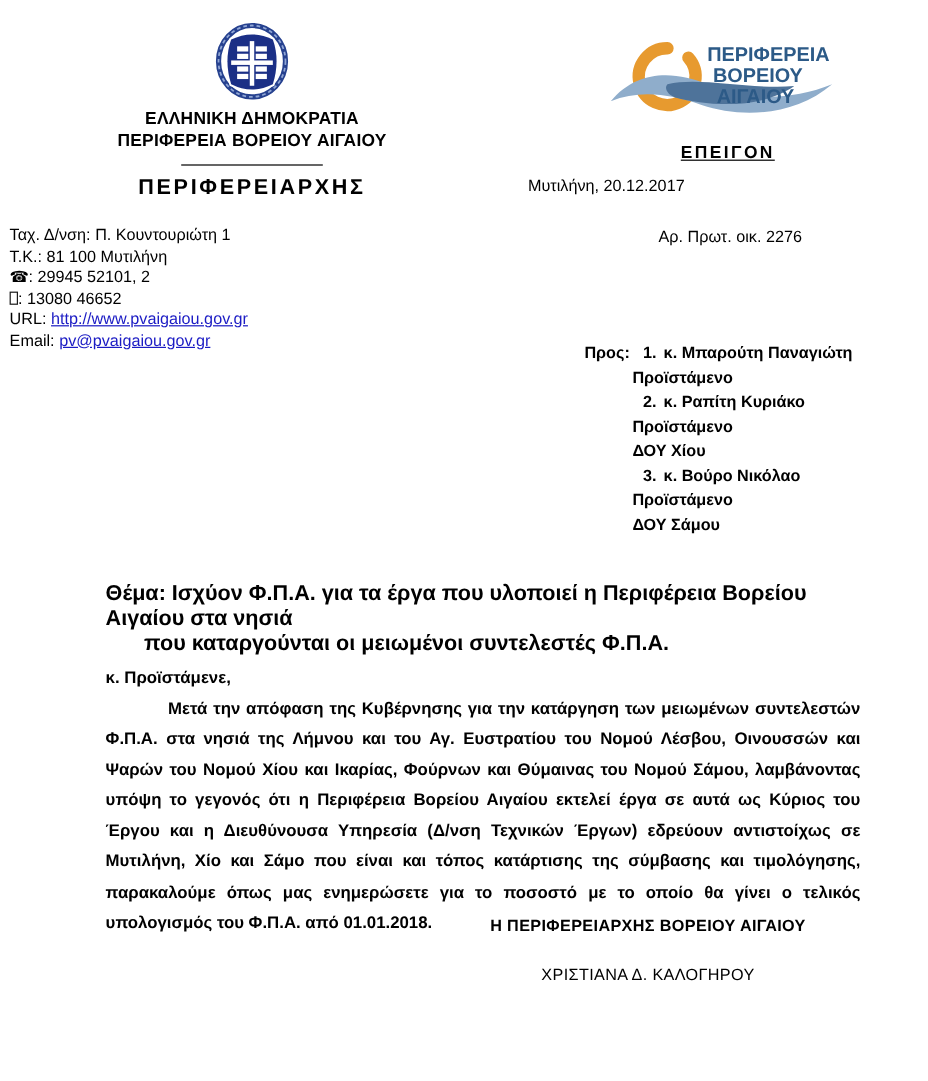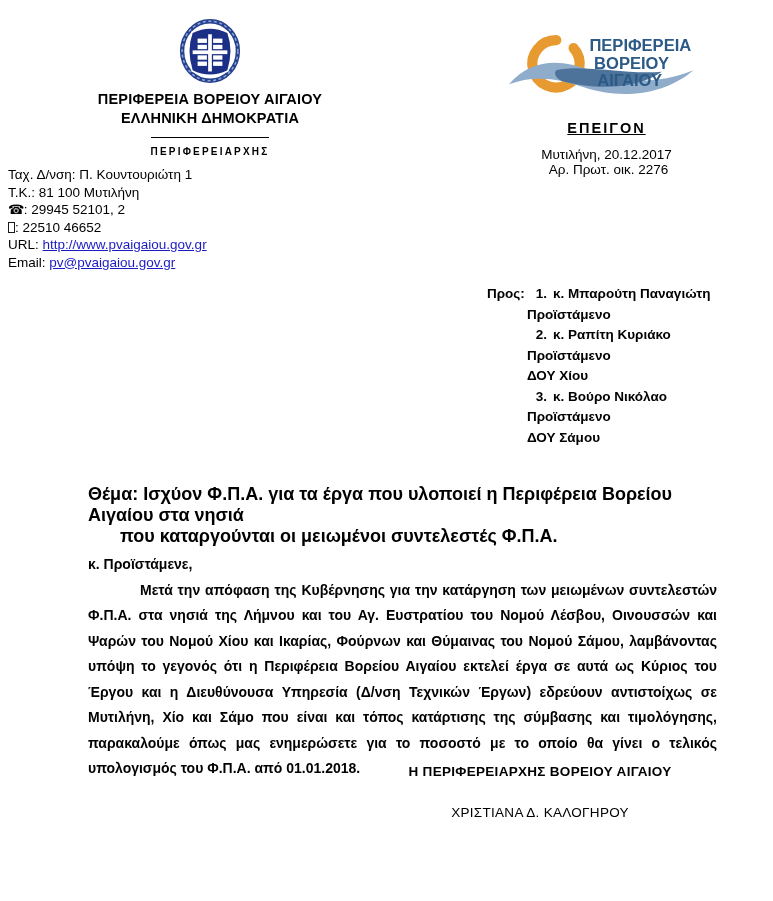--- a/index.html
+++ b/index.html
@@ -48,24 +48,24 @@
     line-height: 19px;
     white-space: nowrap;
   }
   .divider {
     width: 118px;
     height: 0;
     border-top: 1.6px solid #000;
     margin: 9px auto 8px auto;
   }
   .role-title {
-    font-size: 10px;
+    font-size: 18px;
     font-weight: bold;
     letter-spacing: 2.2px;
-    margin-bottom: 9px;
+    margin-bottom: 20px;
   }
 
   .contact {
     text-align: left;
     margin-left: 8px;
     font-size: 13.5px;
     line-height: 17.5px;
   }
   .contact-row {
     white-space: nowrap;
@@ -101,28 +101,28 @@
   }
   .urgent {
     text-align: center;
     font-size: 14.5px;
     font-weight: bold;
     letter-spacing: 2px;
     text-decoration: underline;
     margin-left: 10px;
   }
   .city-date {
-    text-align: center;
     font-size: 13.5px;
     margin-top: 11px;
     margin-left: 10px;
   }
   .protocol {
     text-align: center;
     font-size: 13.5px;
+    margin-top: 28px;
     margin-left: 14px;
   }
 
   
   .recipients {
     position: absolute;
     left: 487px;
     top: 284px;
     font-size: 13.5px;
     font-weight: bold;
@@ -221,41 +221,41 @@
         <rect x="55" y="33" width="15" height="7" fill="#ffffff"></rect>
         <rect x="55" y="43" width="15" height="7" fill="#ffffff"></rect>
         <rect x="30" y="60" width="15" height="7" fill="#ffffff"></rect>
         <rect x="30" y="70" width="15" height="7" fill="#ffffff"></rect>
         <rect x="55" y="60" width="15" height="7" fill="#ffffff"></rect>
         <rect x="55" y="70" width="15" height="7" fill="#ffffff"></rect>
         <rect x="47" y="26" width="6" height="60" fill="#ffffff"></rect>
         <rect x="22" y="52" width="56" height="6" fill="#ffffff"></rect>
       </svg>
 
+      <div class="org-line">ΕΛΛΗΝΙΚΗ ΔΗΜΟΚΡΑΤΙΑ</div>
       <div class="org-line">ΠΕΡΙΦΕΡΕΙΑ ΒΟΡΕΙΟΥ ΑΙΓΑΙΟΥ</div>
-      <div class="org-line">ΕΛΛΗΝΙΚΗ ΔΗΜΟΚΡΑΤΙΑ</div>
 
       <div class="divider"></div>
 
       <div class="role-title">ΠΕΡΙΦΕΡΕΙΑΡΧΗΣ</div>
 
       <div class="contact">
         <div class="contact-row">
           <span>Ταχ. Δ/νση:</span>
           <span>Π. Κουντουριώτη 1</span>
         </div>
         <div class="contact-row">
           <span>Τ.Κ.:</span>
           <span>81 100 Μυτιλήνη</span>
         </div>
         <div class="contact-row">
           <span class="ico-phone">☎</span><span>: 29945 52101, 2</span>
         </div>
         <div class="contact-row">
-          <span class="ico-fax-box"></span><span>: 22510 46652</span>
+          <span class="ico-fax-box"></span><span>: 13080 46652</span>
         </div>
         <div class="contact-row">
           <span>URL:</span>
           <span class="lnk">http://www.pvaigaiou.gov.gr</span>
         </div>
         <div class="contact-row">
           <span>Email:</span>
           <span class="lnk">pv@pvaigaiou.gov.gr</span>
         </div>
       </div>

